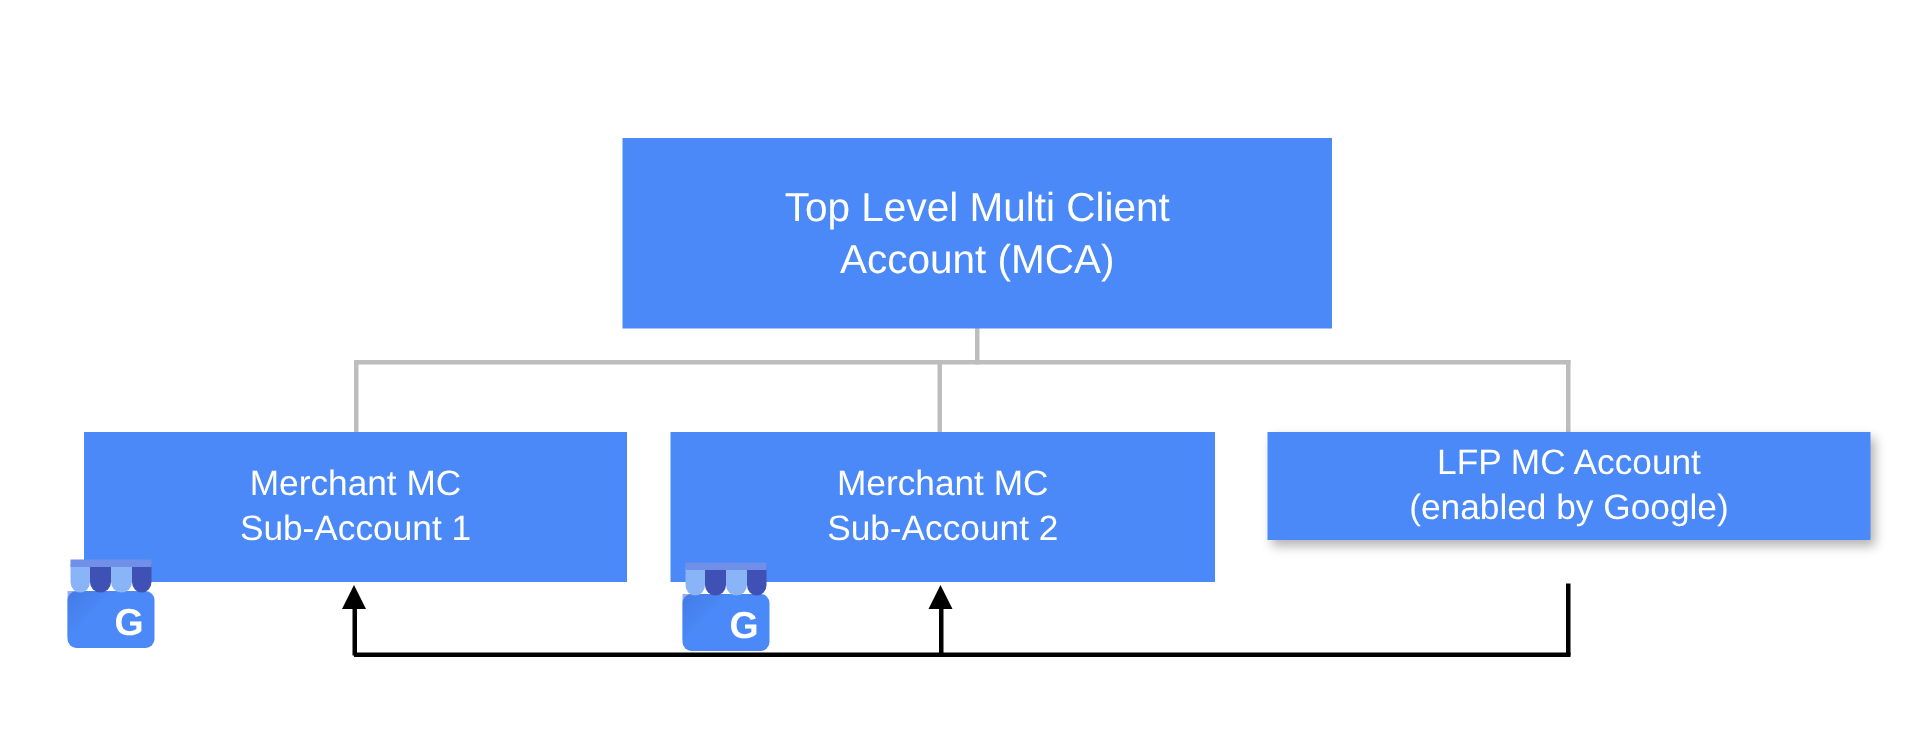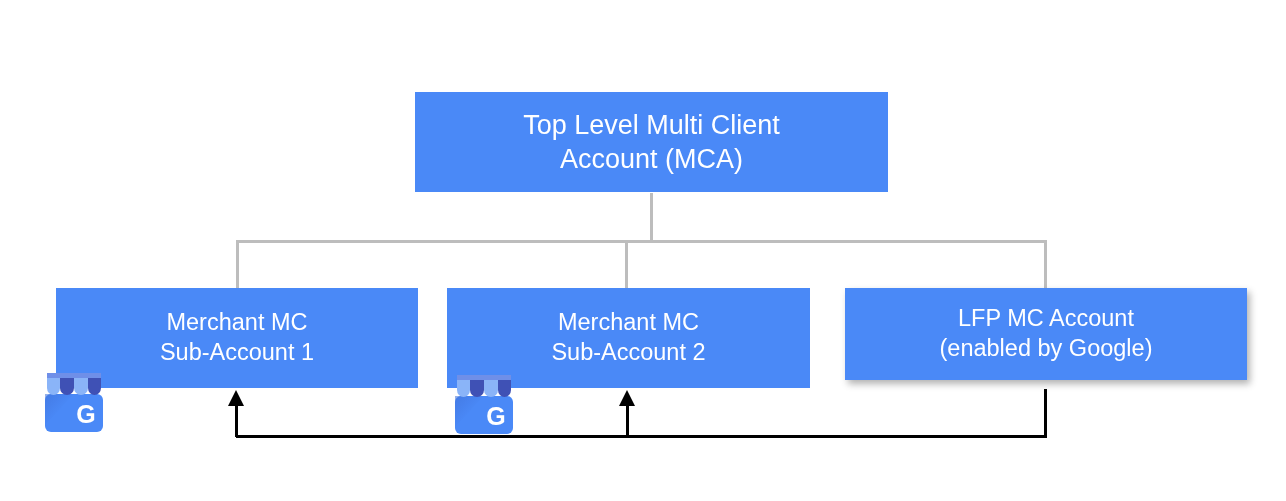--- a/index.html
+++ b/index.html
@@ -34,42 +34,42 @@
   }
   .node .label {
     white-space: pre-line;
     display: block;
   }
 
   #node-top {
     left: 415px;
     top: 92px;
     width: 473px;
-    height: 100px;
+    height: 127px;
     font-size: 27px;
   }
   #node-sub1 {
     left: 56px;
     top: 288px;
     width: 362px;
     height: 100px;
     font-size: 23.5px;
   }
   #node-sub2 {
     left: 447px;
     top: 288px;
     width: 363px;
     height: 100px;
     font-size: 23.5px;
   }
   #node-lfp {
     left: 845px;
     top: 288px;
     width: 402px;
-    height: 92px;
+    height: 72px;
     font-size: 23.5px;
     box-shadow: 3px 4px 7px rgba(0,0,0,0.30);
   }
 
   
   .gline {
     position: absolute;
     background: #bdbdbd;
     z-index: 1;
   }

